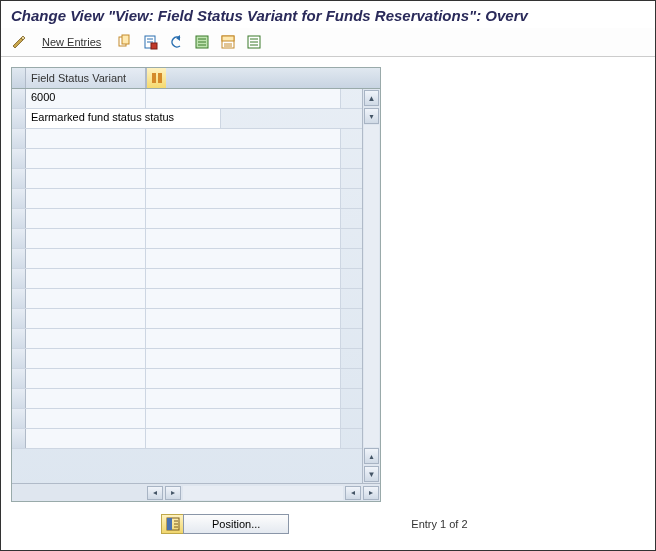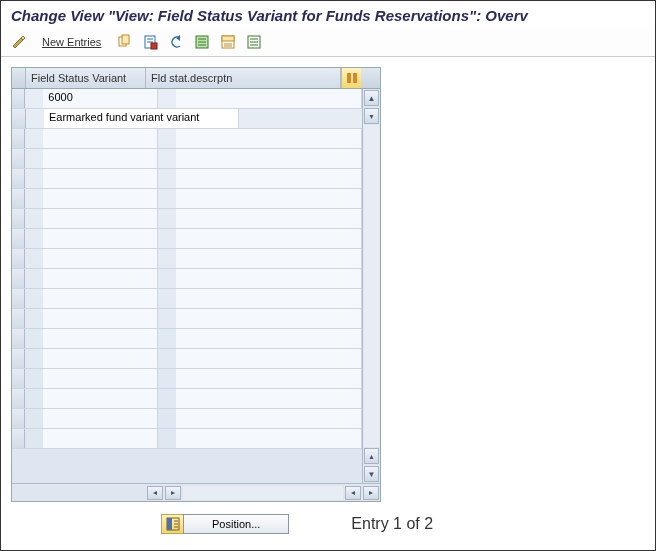--- a/index.html
+++ b/index.html
@@ -93,21 +93,20 @@
     overflow: hidden;
   }
   .rows {
     flex: 1;
     overflow: hidden;
   }
   .row {
     display: flex;
     height: 20px;
     border-bottom: 1px solid #cdd6e2;
-    gap: 18px;
   }
   .sel {
     width: 14px;
     background: linear-gradient(#e6ecf4,#d2dce8);
     border-right: 1px solid #b0bac8;
   }
   .cell {
     padding: 2px 5px;
     font-size: 11px;
     border-right: 1px solid #cdd6e2;
@@ -169,22 +168,22 @@
   .pos-btn {
     height: 20px;
     padding: 8px 28px;
     background: linear-gradient(#fdfdfd,#e4e9f0);
     border: 1px solid #8a96a8;
     font-size: 11px;
     cursor:pointer;
     display:flex;align-items:center;
   }
   .entry-text {
-    margin-left: 52px;
-    font-size: 16px;
+    margin-left: 112px;
+    font-size: 11px;
     color: #333;
   }
 </style>
 </head>
 <body>
 
 <div class="title-bar">Change View "View: Field Status Variant for Funds Reservations": Overv</div>
 
 <div class="toolbar">
   <div class="tool-btn">
@@ -237,38 +236,37 @@
         <line x1="4" y1="8" x2="12" y2="8" stroke="#3a7a2a"></line>
         <line x1="4" y1="11" x2="12" y2="11" stroke="#3a7a2a"></line>
       </svg>
   </div>
 </div>
 
 <div class="grid-area">
   <div class="grid-header">
     <div class="sel-col"></div>
     <div class="col-h col1">Field Status Variant</div>
-    <div class="col-h col2">Fld stat.descrptn</div>
     <div class="cfg-btn">
       <svg width="12" height="12" viewBox="0 0 12 12">
           <rect x="1" y="1" width="4" height="10" fill="#d48a2a"></rect>
           <rect x="7" y="1" width="4" height="10" fill="#d48a2a"></rect>
         </svg>
     </div>
   </div>
   <div class="grid-body">
     <div class="rows">
       <div class="row">
           <div class="sel"></div>
           <div class="cell c1">6000</div>
           <div class="cell c2"></div>
         </div>
       <div class="row">
           <div class="sel"></div>
-          <div class="cell c2 white">Earmarked fund variant variant</div>
+          <div class="cell c2 white">Earmarked fund status status</div>
         </div>
       <div class="row">
           <div class="sel"></div>
           <div class="cell c1"></div>
           <div class="cell c2"></div>
         </div>
       <div class="row">
           <div class="sel"></div>
           <div class="cell c1"></div>
           <div class="cell c2"></div>

